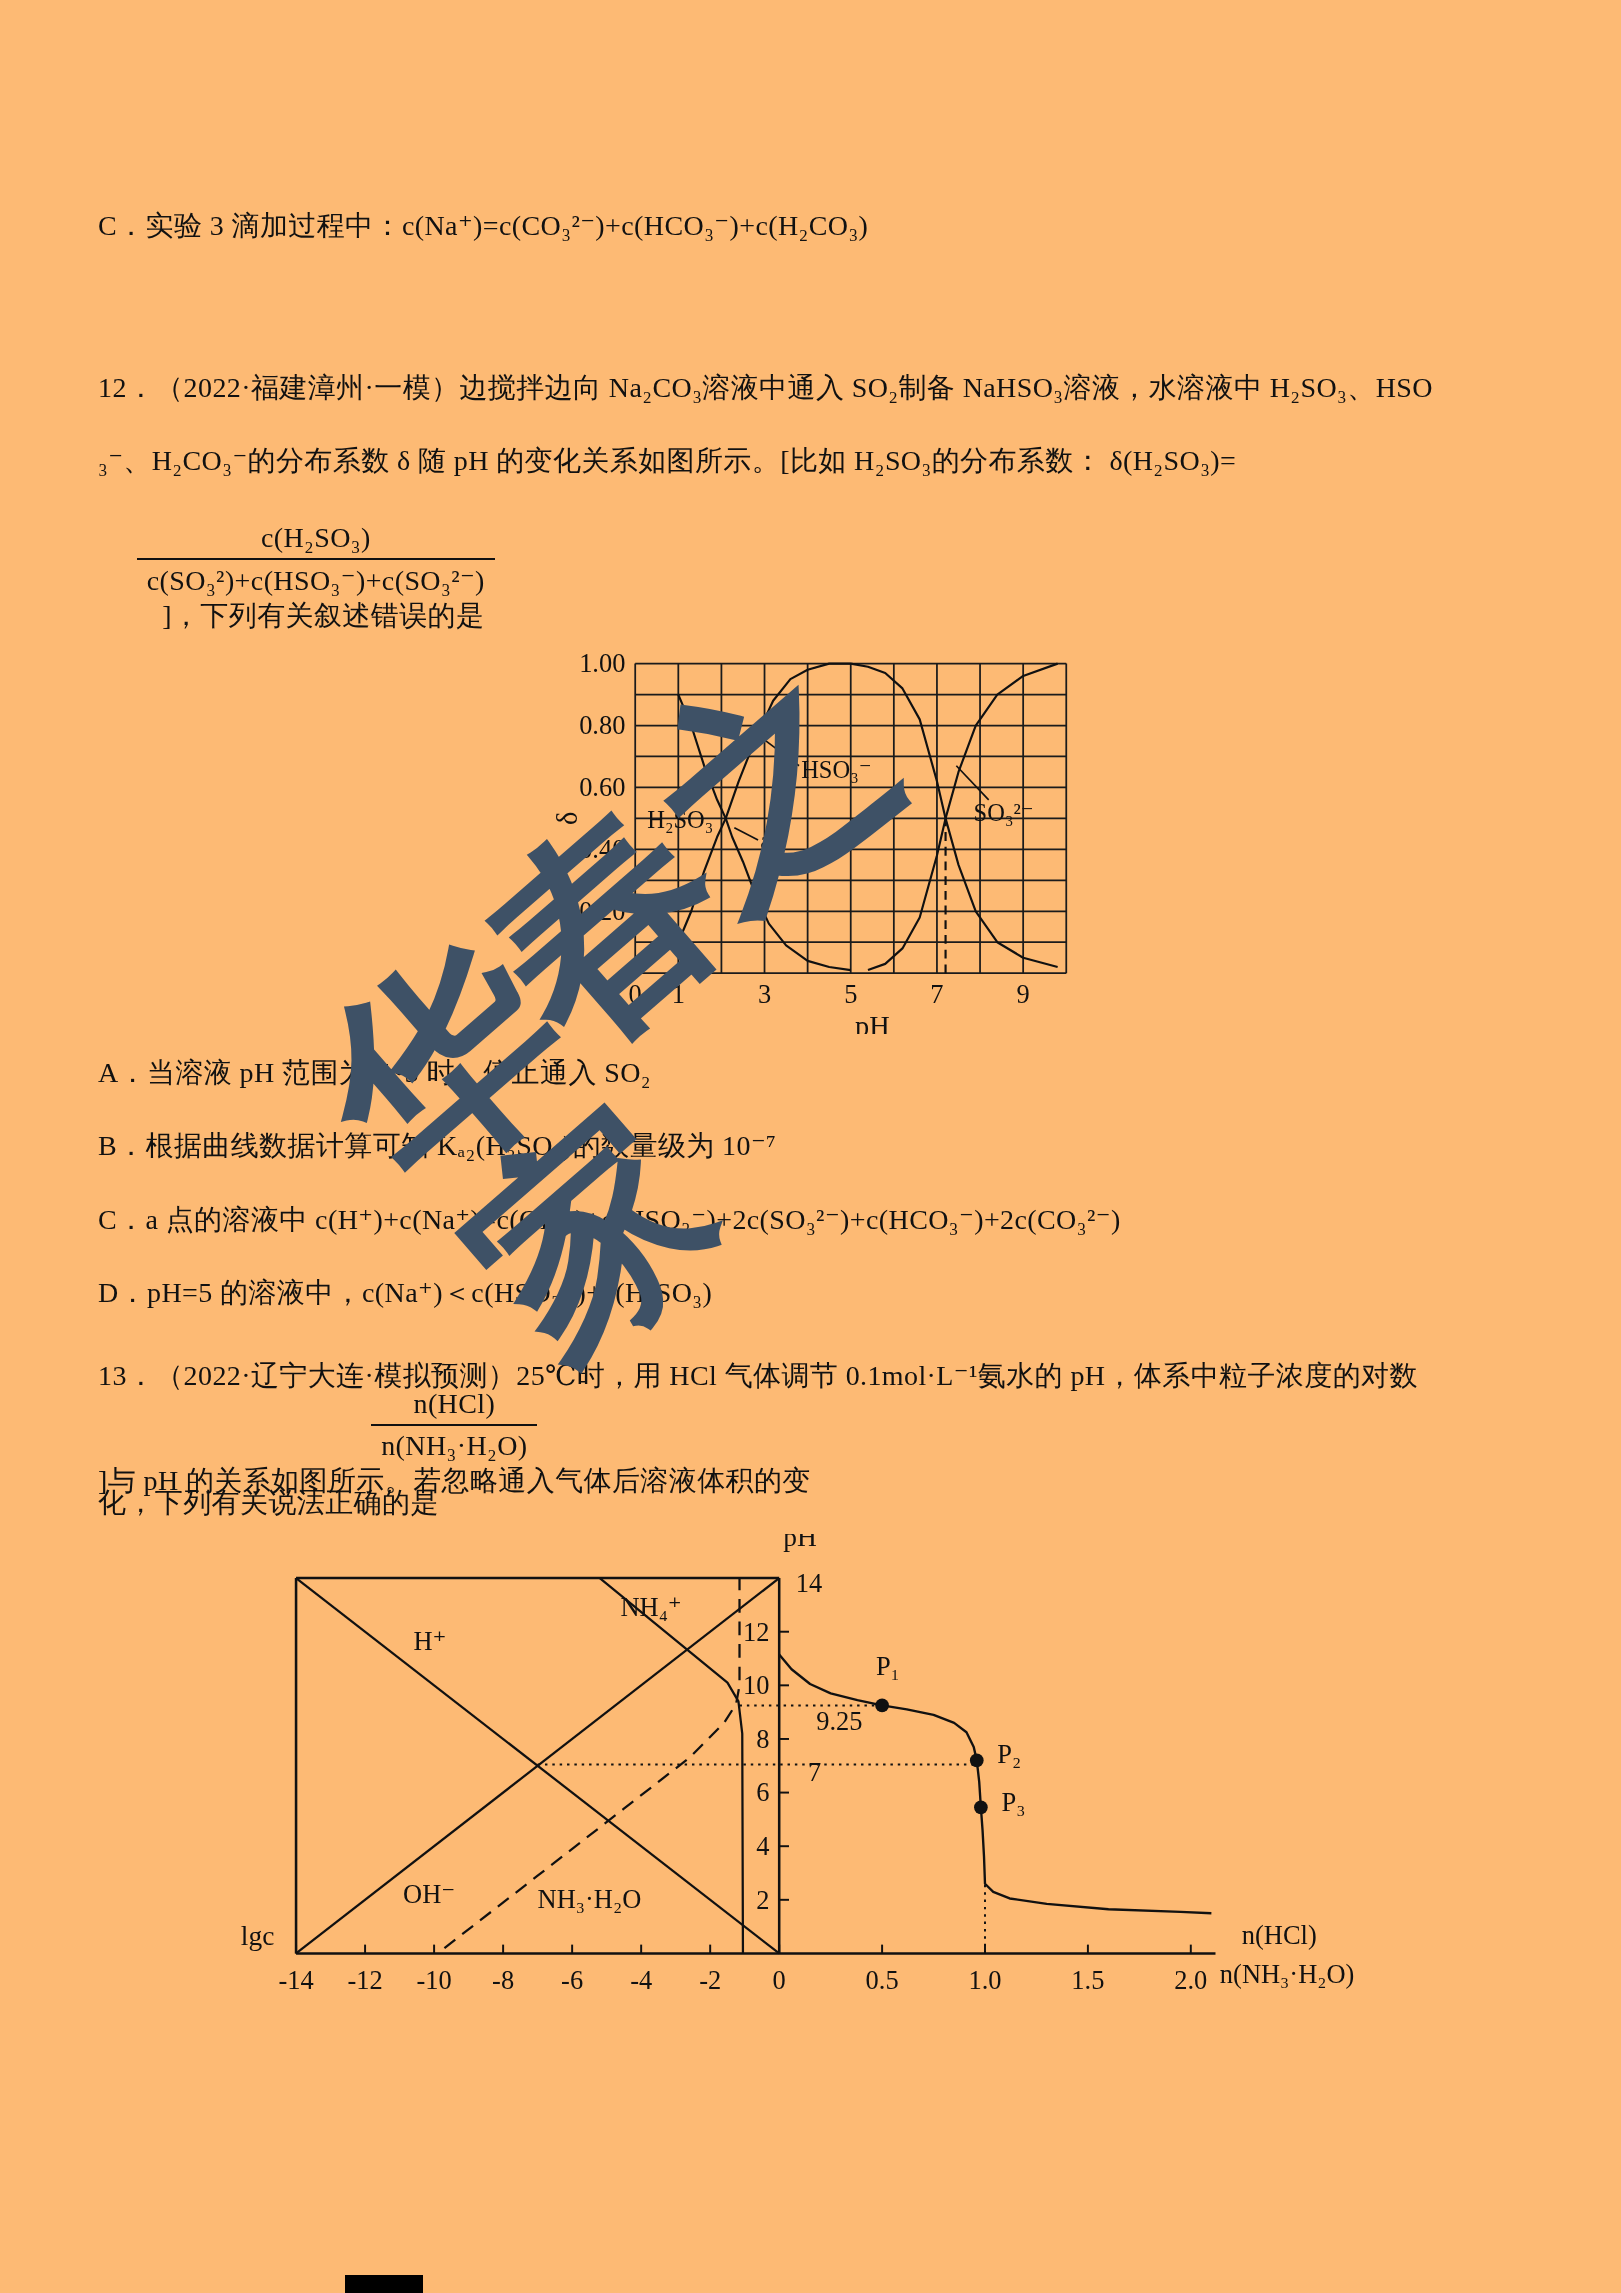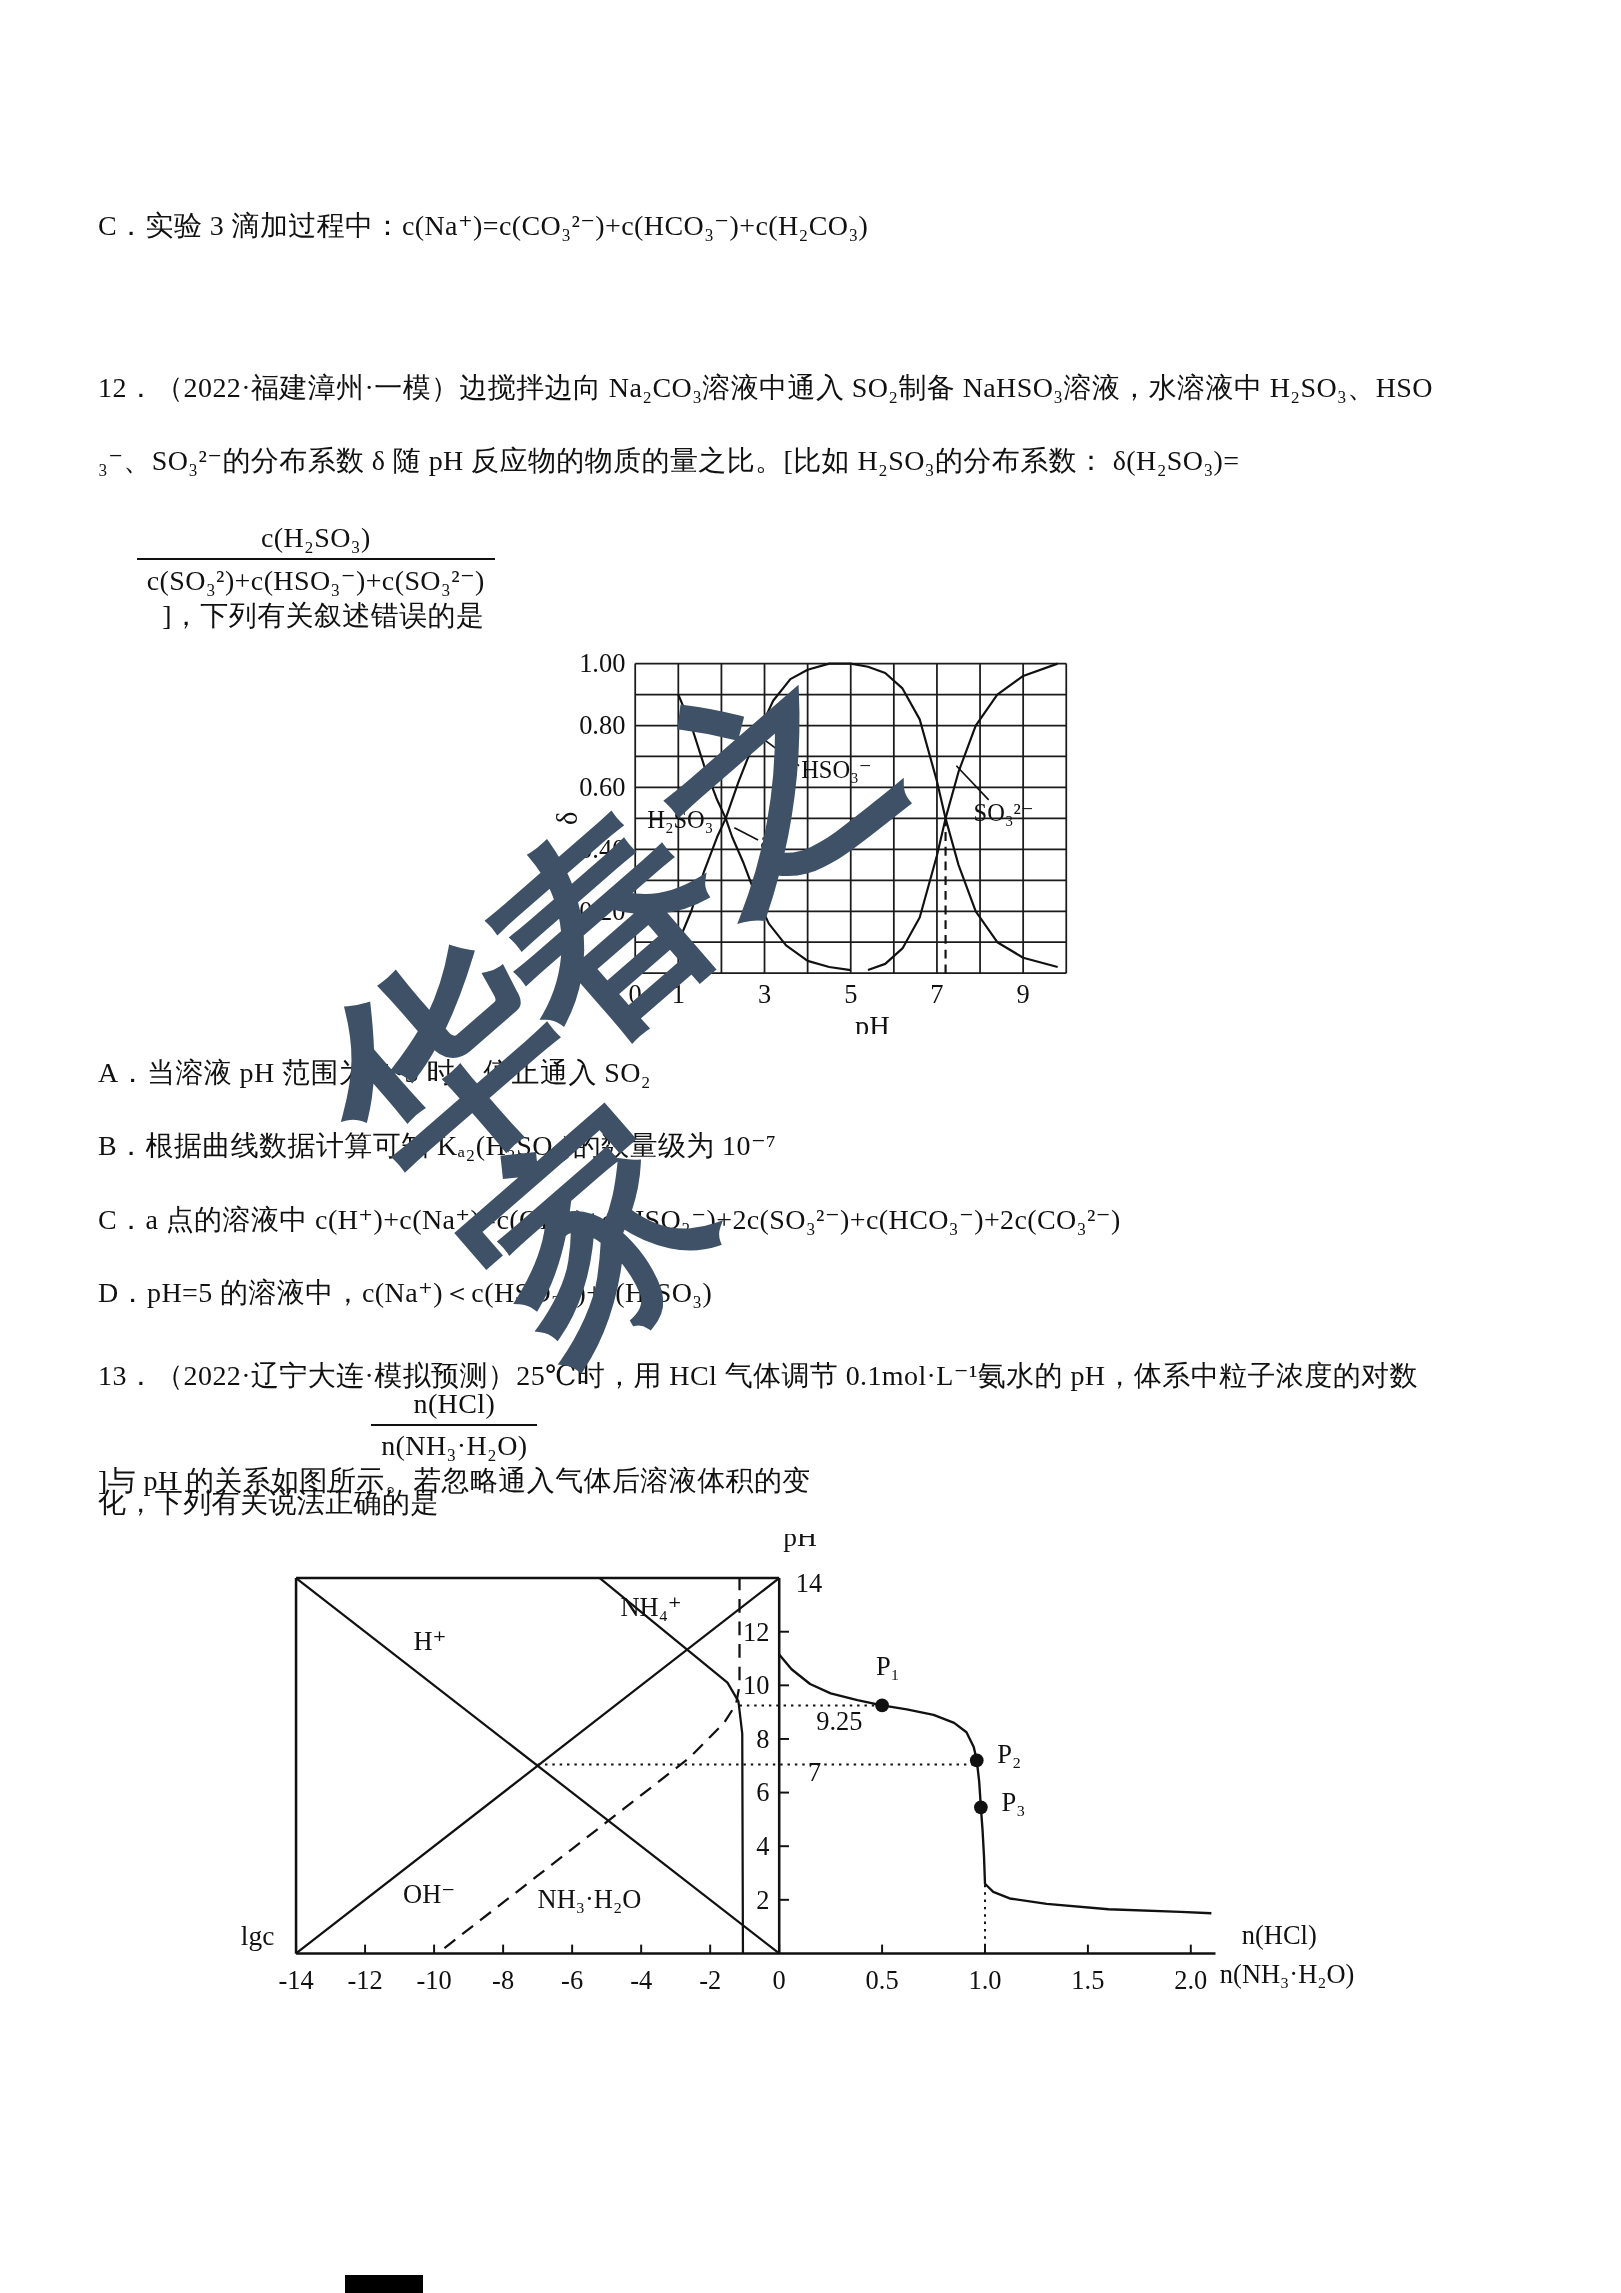--- a/index.html
+++ b/index.html
@@ -1,16 +1,16 @@
 <!DOCTYPE html>
 <html><head>
 <meta charset="utf-8">
 <style>
   html,body{margin:0;padding:0;background:#9a9a9a;}
-  .page{position:relative;width:1621px;height:2294px;margin:0 auto;background:#ffffff;
+  .page{position:relative;width:1621px;height:2294px;margin:0 auto;background:#fdba74;
         font-family:"Liberation Serif","DejaVu Serif",serif;color:#111;overflow:hidden;}
   .tl{position:absolute;font-size:28px;line-height:1.25;white-space:nowrap;letter-spacing:0.4px;}
   .fracrow{position:absolute;display:flex;align-items:center;font-size:28px;white-space:nowrap;letter-spacing:0.4px;flex-direction:column;}
   .frac{display:inline-block;text-align:center;}
   .frac .num{display:block;padding:0 9.8px 3.9px;border-bottom:2.5px solid #111;}
   .frac .den{display:block;padding:3.9px 9.8px 0;}
   .suffix{margin-left:15px;}
   .chart{position:absolute;}
   .watermark{position:absolute;left:338px;top:831px;width:784px;height:270px;z-index:60;
              display:flex;align-items:center;justify-content:center;
@@ -21,21 +21,21 @@
   svg text{font-family:"Liberation Serif","DejaVu Serif",serif;}
 </style>
 </head>
 <body>
 
 <div class="page">
 
   <div class="tl" style="left:98px;top:208px">C．实验 3 滴加过程中：c(Na⁺)=c(CO₃²⁻)+c(HCO₃⁻)+c(H₂CO₃)</div>
 
   <div class="tl" style="left:98px;top:370px">12．（2022·福建漳州·一模）边搅拌边向 Na₂CO₃溶液中通入 SO₂制备 NaHSO₃溶液，水溶液中 H₂SO₃、HSO</div>
-  <div class="tl" style="left:98px;top:443px">₃⁻、SO₃²⁻的分布系数 δ 随 pH 反应物的物质的量之比。[比如 H₂SO₃的分布系数：  δ(H₂SO₃)=</div>
+  <div class="tl" style="left:98px;top:443px">₃⁻、H₂CO₃⁻的分布系数 δ 随 pH 的变化关系如图所示。[比如 H₂SO₃的分布系数：  δ(H₂SO₃)=</div>
 
   <div class="fracrow" style="left:137px;top:522px;height:106px">
     <span class="frac">
       <span class="num">c(H₂SO₃)</span>
       <span class="den">c(SO₃²)+c(HSO₃⁻)+c(SO₃²⁻)</span>
     </span>
     <span class="suffix">]，下列有关叙述错误的是</span>
   </div>
 
   <svg id="chart1-svg" class="chart" style="left:549px;top:642px" width="578" height="392" viewBox="0 0 590 400">

